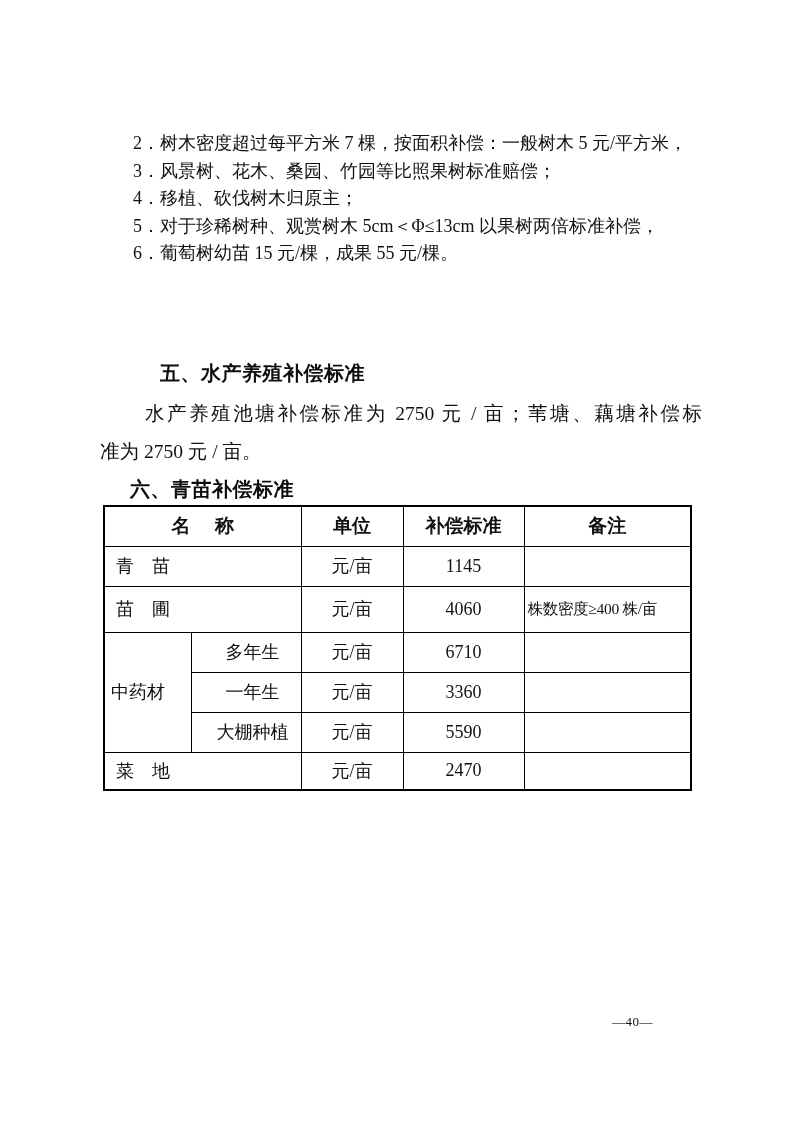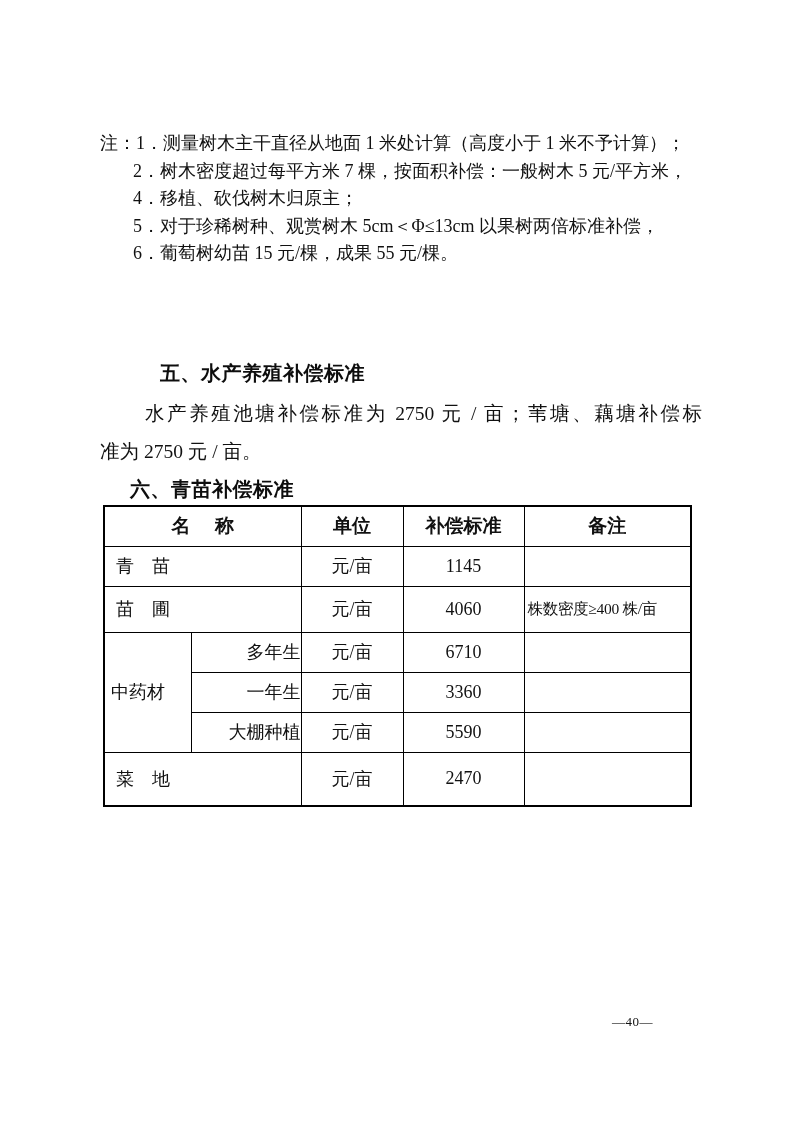--- a/index.html
+++ b/index.html
@@ -71,48 +71,48 @@
     overflow: hidden;
   }
   table.comp-table tr.head th {
     font-family: "Liberation Sans", "DejaVu Sans", sans-serif;
     font-weight: 700;
     font-size: 19px;
     text-align: center;
   }
   td.cell-name { text-align: left; padding-left: 11px; }
   td.cell-group { text-align: left; padding-left: 6px; }
-  td.cell-subname { text-align: right; padding-left: 13px; }
+  td.cell-subname { text-align: center; padding-left: 13px; }
   td.cell-unit, td.cell-std { text-align: center; }
   td.cell-remark {
     text-align: left;
     padding: 12px 3px;
     font-size: 15.5px;
     letter-spacing: -0.3px;
     white-space: nowrap;
   }
-  tr.last-row td { height: 54px; }
+  tr.last-row td { height: 38px; }
   
   .page-number {
     position: absolute;
     left: 612px;
     top: 1014px;
     font-size: 13px;
     letter-spacing: 0.5px;
     white-space: nowrap;
   }
 </style>
 </head>
 <body>
 
 <div class="page">
 
   <div class="notes">
-    <div class="note-line"><span>注：</span><span>1．测量树木主干直径从地面 1 米处计算（高度小于 1 米不予计算）；</span></div>
     <div class="note-line indent1">2．树木密度超过每平方米 7 棵，按面积补偿：一般树木 5 元/平方米，</div>
+    <div class="note-line indent1">3．风景树、花木、桑园、竹园等比照果树标准赔偿；</div>
     <div class="note-line indent1">4．移植、砍伐树木归原主；</div>
     <div class="note-line indent1">5．对于珍稀树种、观赏树木 5cm＜Φ≤13cm 以果树两倍标准补偿，</div>
     <div class="note-line indent1">6．葡萄树幼苗 15 元/棵，成果 55 元/棵。</div>
   </div>
 
   <div class="sec-heading sec5-heading">五、水产养殖补偿标准</div>
 
   <div class="para-line para-line-1">水产养殖池塘补偿标准为 2750 元 / 亩；苇塘、藕塘补偿标</div>
   <div class="para-line para-line-2">准为 2750 元 / 亩。</div>
 

